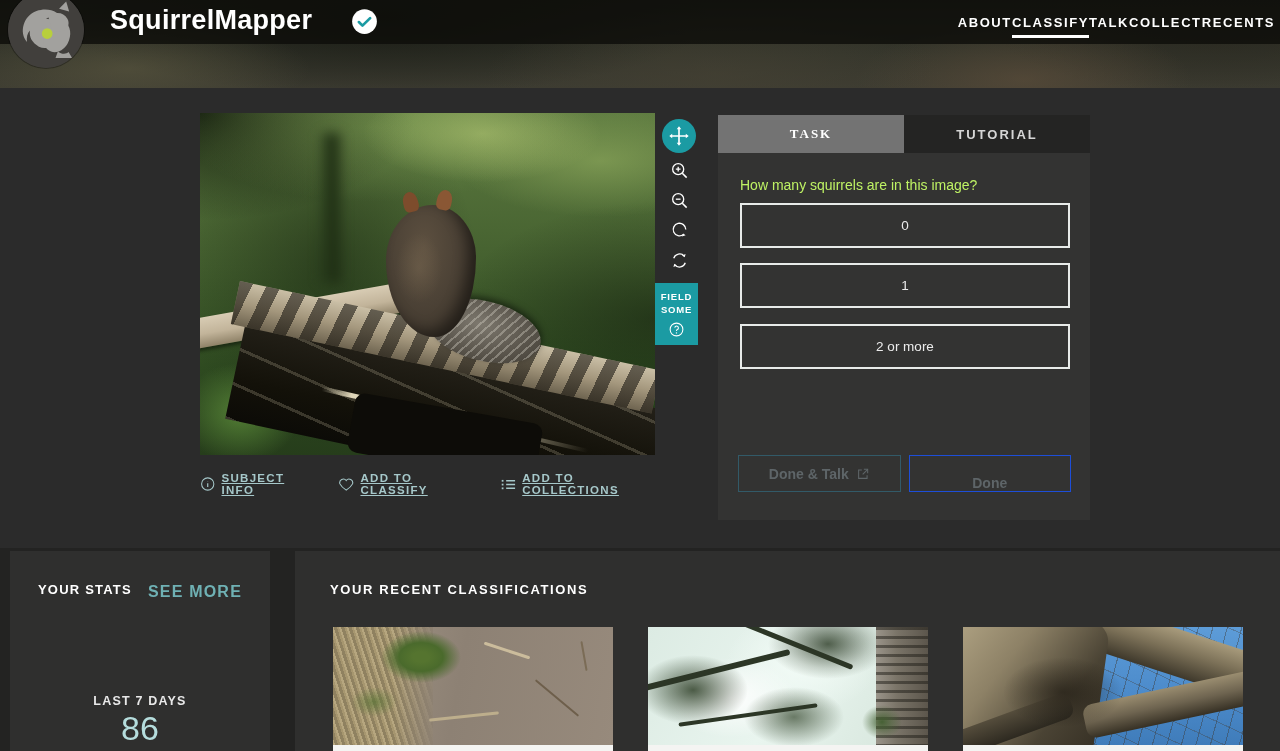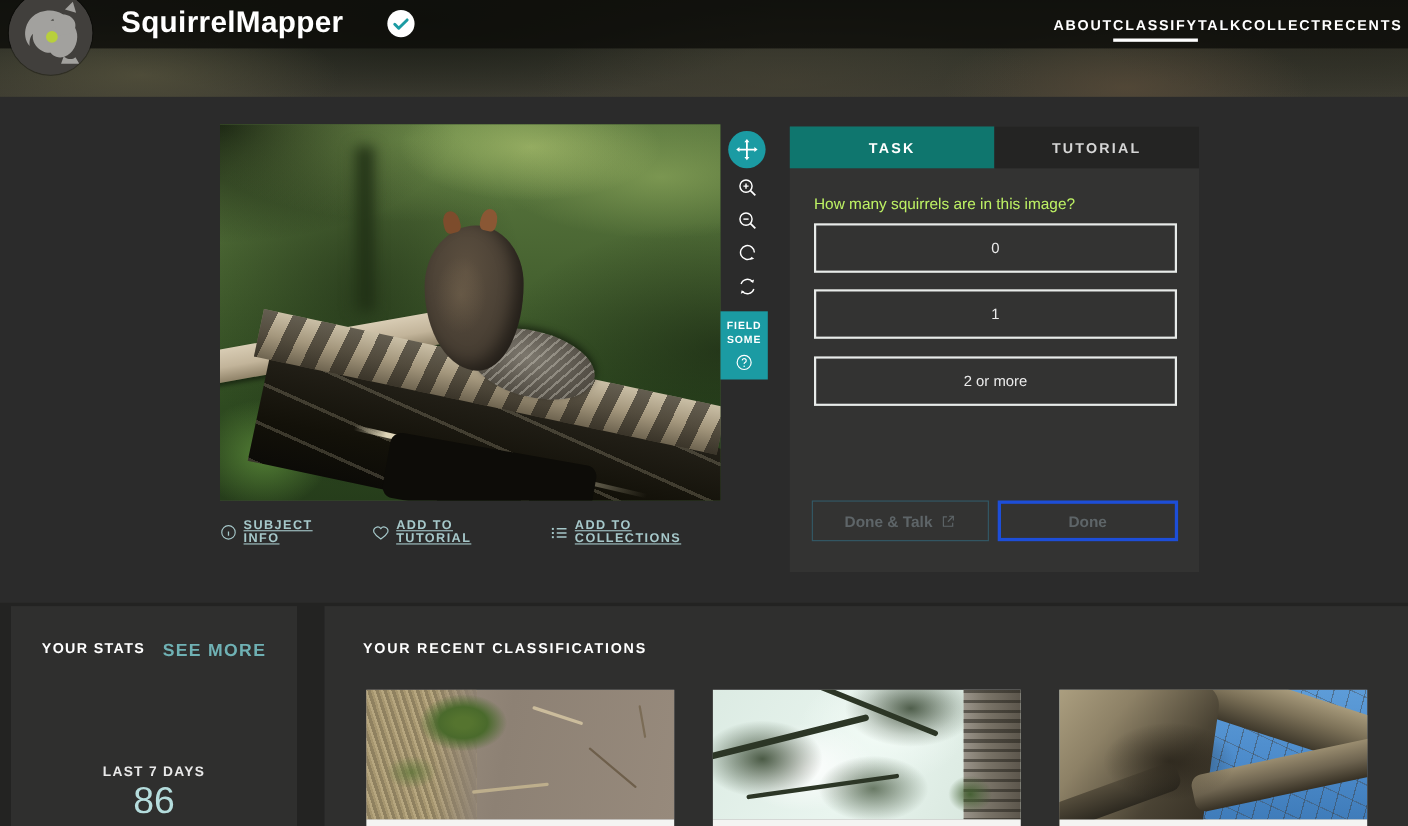--- a/index.html
+++ b/index.html
@@ -87,33 +87,33 @@
   
   #subject-actions{left:200px;top:472px;width:470px;display:flex;gap:20px;align-items:center;}
   .s-action{display:flex;align-items:center;gap:6px;color:#a6c8ca;cursor:pointer;text-decoration:underline;}
   .s-action .lbl{font-size:11.5px;font-weight:bold;letter-spacing:1.3px;}
 
   
   #task-panel{left:718px;top:115px;width:372px;height:405px;background:#333332;}
   #tabs{left:0;top:0;width:372px;height:38px;display:flex;}
   .tab{flex:1;display:flex;align-items:center;justify-content:center;
        font-size:13px;font-weight:bold;letter-spacing:2px;cursor:pointer;color:#d6d6d6;background:#242423;}
-  .tab.active{background:#0f766e;color:#fff;}
+  .tab.active{background:#737373;color:#fff;font-family:Liberation Serif, serif;}
   #question{left:22px;top:62px;width:330px;font-size:14px;color:#bef264;}
   .answer-btn{position:absolute;left:22px;width:330px;height:45px;background:transparent;
     border:2px solid #e8ebe9;color:#ebebeb;font-family:"Liberation Sans",sans-serif;
     font-size:13.5px;cursor:pointer;}
   #help-link{left:0;top:285px;width:372px;text-align:center;color:#8fced2;
     font-size:13px;font-weight:bold;letter-spacing:1.6px;cursor:pointer;}
   #done-row{left:20px;top:340px;width:333px;display:flex;gap:8px;}
   .done-btn{flex:1;height:37px;background:transparent;font-family:"Liberation Sans",sans-serif;
     font-size:14px;font-weight:bold;color:#5e6568;cursor:default;
     display:flex;align-items:center;justify-content:center;gap:7px;}
   #done-talk{border:1px solid #325a68;}
-  #done{border:3px solid #1d4ed8;}
+  #done{border:1px solid #1d4ed8;align-items:flex-end;}
 
   
   #bottom-bg{left:0;top:548px;width:1280px;height:203px;background:#232322;}
   #stats-panel{left:10px;top:551px;width:260px;height:200px;background:#2f2f2e;}
   #stats-title{left:28px;top:31px;font-size:13px;font-weight:bold;letter-spacing:1.2px;color:#fff;}
   #see-more{right:28px;top:32px;font-size:16px;font-weight:bold;letter-spacing:1.2px;color:#6fb1b4;cursor:pointer;}
   #stats-period{left:0;top:143px;width:260px;text-align:center;font-size:12.5px;font-weight:bold;letter-spacing:1.2px;color:#e8e8e8;}
   #stats-count{left:0;top:158px;width:260px;text-align:center;font-size:34px;color:#b5dddd;}
 
   #recent-panel{left:295px;top:551px;width:985px;height:200px;background:#2f2f2e;}
@@ -286,21 +286,21 @@
       <svg width="16" height="16" viewBox="0 0 24 24">
         <circle cx="12" cy="12" r="9.5" stroke="#a6c8ca" stroke-width="1.6" fill="none"></circle>
         <path d="M12 7.4v.3M12 10.8v6" stroke="#a6c8ca" stroke-width="1.8"></path>
       </svg>
       <span class="lbl">SUBJECT INFO</span>
     </div>
     <div class="s-action">
       <svg width="17" height="17" viewBox="0 0 24 24">
         <path d="M12 20.2S5 15.6 2.8 11.1A5.3 5.3 0 0 1 12 6.2a5.3 5.3 0 0 1 9.2 4.9C19 15.6 12 20.2 12 20.2z" stroke="#a6c8ca" stroke-width="1.6" fill="none"></path>
       </svg>
-      <span class="lbl">ADD TO TUTORIAL</span>
+      <span class="lbl">ADD TO CLASSIFY</span>
     </div>
     <div class="s-action">
       <svg width="17" height="17" viewBox="0 0 24 24">
         <path d="M9 6.5h13M9 12h13M9 17.5h13" stroke="#a6c8ca" stroke-width="1.9"></path>
         <rect x="2.5" y="5.3" width="2.6" height="2.6" fill="#a6c8ca"></rect>
         <rect x="2.5" y="10.8" width="2.6" height="2.6" fill="#a6c8ca"></rect>
         <rect x="2.5" y="16.3" width="2.6" height="2.6" fill="#a6c8ca"></rect>
       </svg>
       <span class="lbl">ADD TO COLLECTIONS</span>
     </div>

